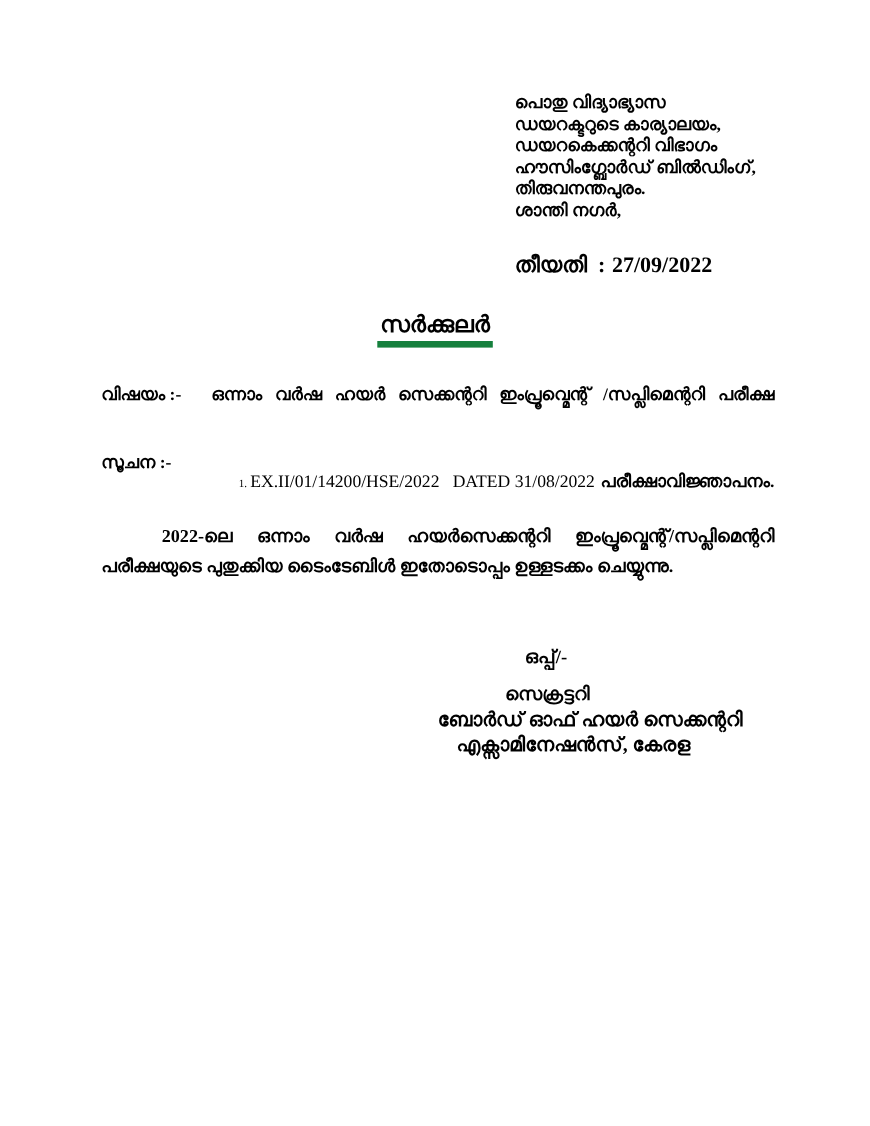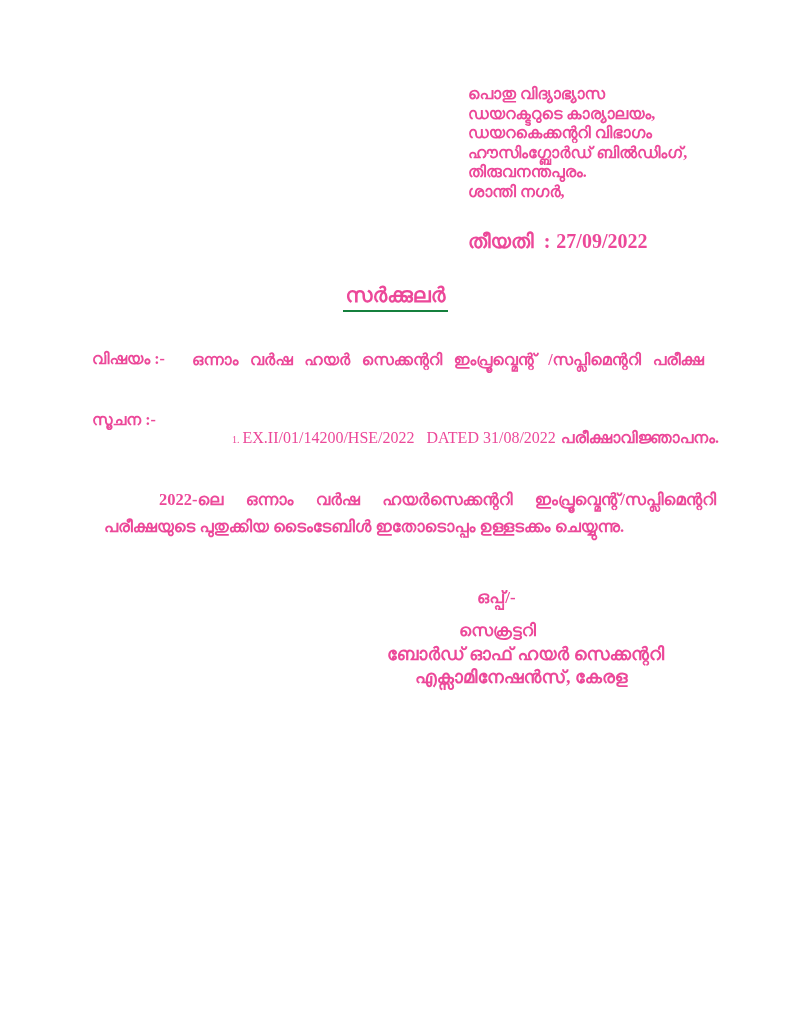--- a/index.html
+++ b/index.html
@@ -2,21 +2,21 @@
 <html><head>
 <meta charset="utf-8">
 <style>
   html, body { margin: 0; padding: 0; background: #e8e8e8; }
   .page {
     position: relative;
     width: 791px;
     height: 1024px;
     margin: 0 auto;
     background: #ffffff;
-    color: #ec4899;
+    color: #000000;
     font-family: "Liberation Serif", serif;
     overflow: hidden;
   }
 
   
   .address {
     position: absolute;
     left: 468px;
     top: 84px;
     font-size: 16px;
@@ -48,21 +48,21 @@
     position: absolute;
     left: 0;
     top: 283px;
     width: 791px;
     text-align: center;
   }
   .title-text {
     display: inline-block;
     font-size: 21px;
     font-weight: 700;
-    border-bottom: 2px solid #15803d;
+    border-bottom: 6px solid #15803d;
     padding: 0 3px 2px 3px;
   }
 
   
   .subject-label {
     position: absolute;
     left: 92px;
     top: 350px;
     font-size: 16px;
     font-weight: 700;
@@ -83,46 +83,46 @@
   .ref-label {
     position: absolute;
     left: 92px;
     top: 411px;
     font-size: 16px;
     font-weight: 700;
     font-family: Liberation Serif, serif;
   }
   .ref-content {
     position: absolute;
-    left: 216px;
+    left: 201px;
     top: 411px;
     font-size: 16px;
     white-space: pre;
   }
   .ref-num { font-size: 10px; margin-right: 3px; }
   .ref-suffix { font-weight: 700; margin-left: 5px; }
 
   
   .body-para {
     position: absolute;
     left: 92px;
     top: 474px;
     width: 612px;
     font-size: 16.5px;
     font-weight: 700;
     line-height: 27px;
     text-align: justify;
     text-indent: 55px;
-    margin: 12px;
+    margin: 0;
   }
 
   
   .sig-sd       { position: absolute; left: 477px; top: 588px; font-size: 17px; font-weight: 700; }
   .sig-desig    { position: absolute; left: 459px; top: 621px; font-size: 17px; font-weight: 700; }
-  .sig-org1     { position: absolute; left: 387px; top: 644px; font-size: 18px; font-weight: 700; }
+  .sig-org1     { position: absolute; left: 398px; top: 644px; font-size: 18px; font-weight: 700; }
   .sig-org2     { position: absolute; left: 415px; top: 667px; font-size: 18px; font-weight: 700; }
 </style>
 </head>
 <body>
 
 <div class="page">
 
   <div class="address">
     <div>പൊതു വിദ്യാഭ്യാസ</div>
     <div>ഡയറക്ടറുടെ കാര്യാലയം,</div>

